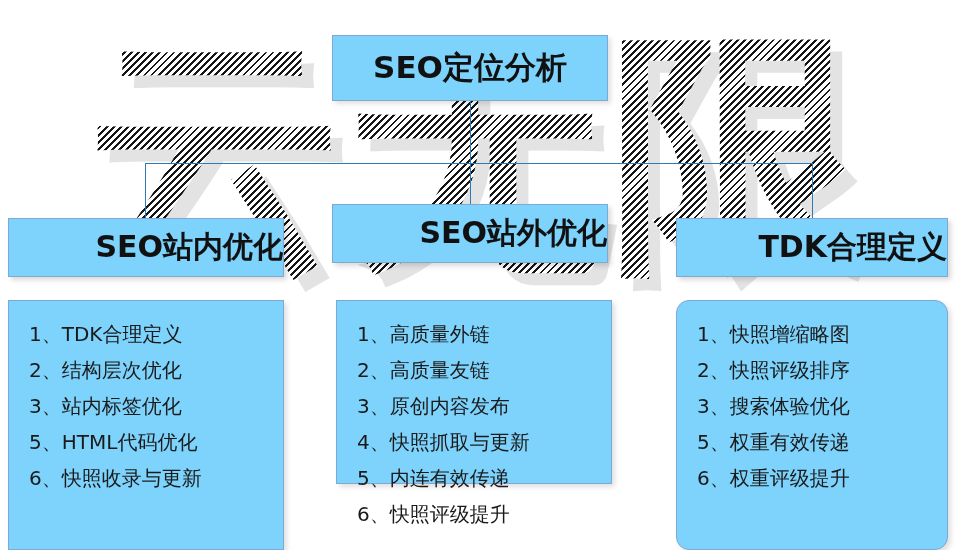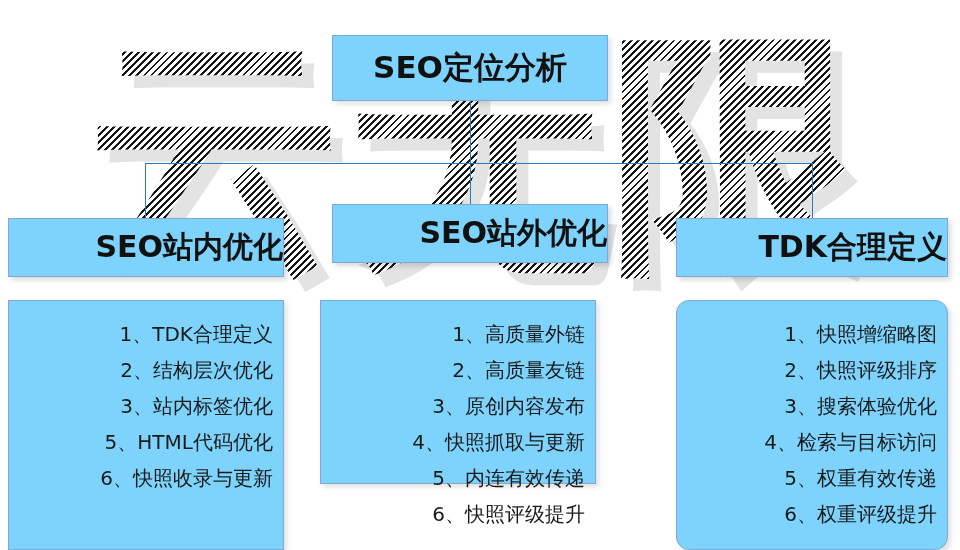--- a/index.html
+++ b/index.html
@@ -86,35 +86,34 @@
     z-index: 3;
   }
   .col-title {
     font-size: 30px;
     font-weight: bold;
     color: #111111;
   }
   .col-body {
     padding: 15px 10px 10px 20px;
     box-shadow: 3px 3px 5px rgba(0,0,0,0.12);
-    text-align: right;
   }
   .col-body .item {
     font-size: 20px;
     line-height: 36px;
     color: #1a1a1a;
     white-space: nowrap;
   }
 
   
   .c1-header { left: 8px;   top: 205px; width: 276px; }
   .c1-body   { left: 8px;   top: 287px; width: 276px; height: 250px; }
   
   .c2-header { left: 332px; top: 191px; width: 276px; }
-  .c2-body   { left: 320px; top: 287px; width: 276px; height: 184px; }
+  .c2-body   { left: 336px; top: 287px; width: 276px; height: 184px; }
   
   .c3-header { left: 676px; top: 205px; width: 272px; }
   .c3-body   { left: 676px; top: 287px; width: 272px; height: 250px; border-radius: 13px; }
 </style>
 </head>
 <body>
 
 <div class="canvas">
 
   <div class="watermark-shadow">云无限</div>
@@ -153,18 +152,17 @@
     <div class="item">6、快照评级提升</div>
   </div>
 
   <div class="node col-header c3-header">
     <span class="col-title">TDK合理定义</span>
   </div>
   <div class="node col-body c3-body">
     <div class="item">1、快照增缩略图</div>
     <div class="item">2、快照评级排序</div>
     <div class="item">3、搜索体验优化</div>
-    <div class="item">4、检索与目标访问</div>
     <div class="item">5、权重有效传递</div>
     <div class="item">6、权重评级提升</div>
   </div>
 
 </div>
 
 </body></html>

